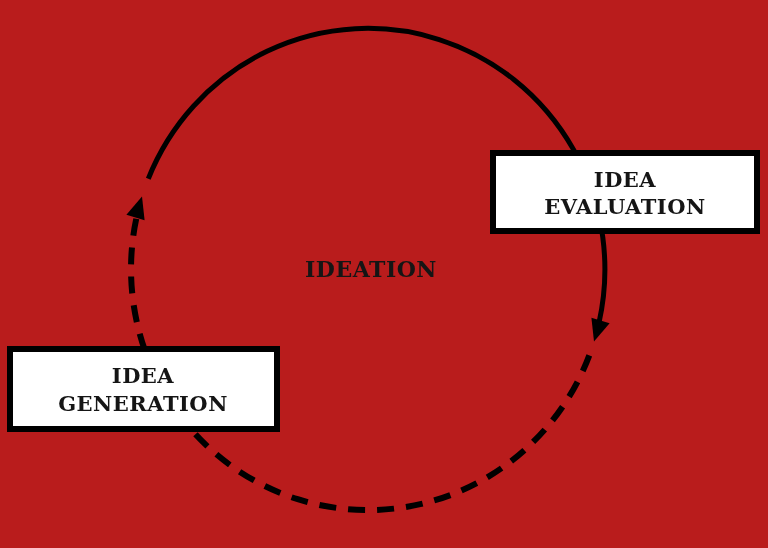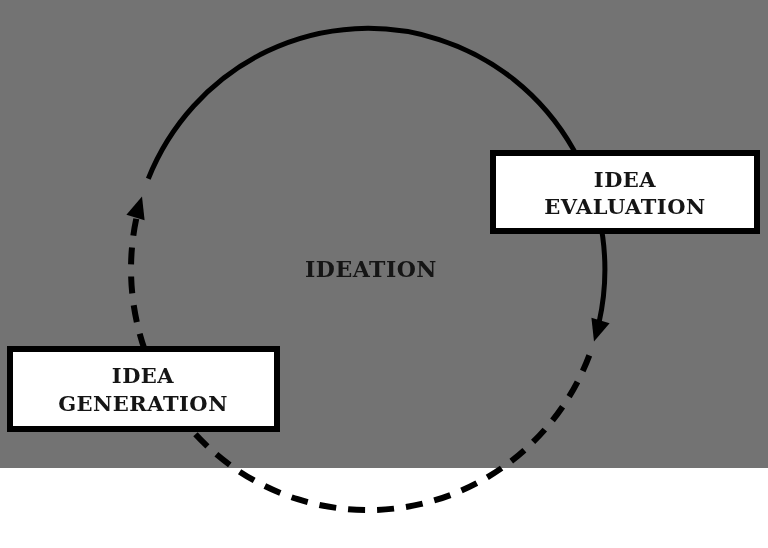--- a/index.html
+++ b/index.html
@@ -6,22 +6,22 @@
     margin: 0;
     padding: 0;
     background: #ffffff;
     width: 768px;
     height: 548px;
     overflow: hidden;
   }
   .stage {
     position: relative;
     width: 768px;
-    height: 468px;
-    background: #737373;
+    height: 548px;
+    background: #b91c1c;
   }
   svg { display: block; }
   .arc {
     fill: none;
     stroke: #000000;
     stroke-width: 5;
   }
   .arc.dashed {
     stroke-width: 6;
     stroke-dasharray: 17 12;

